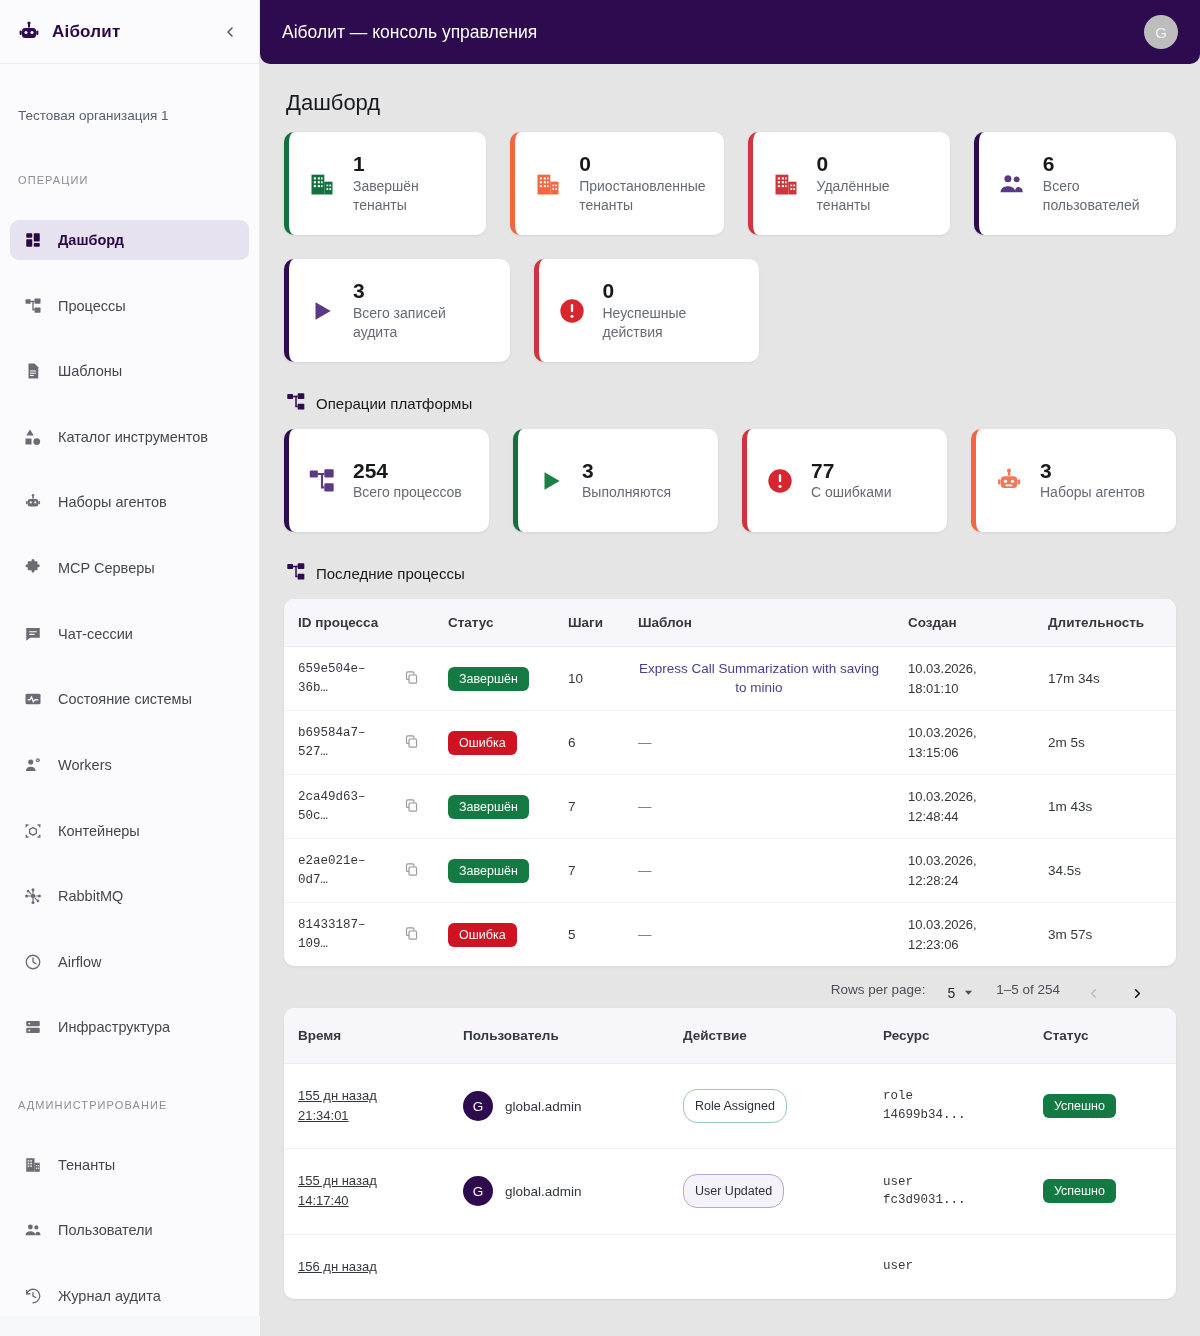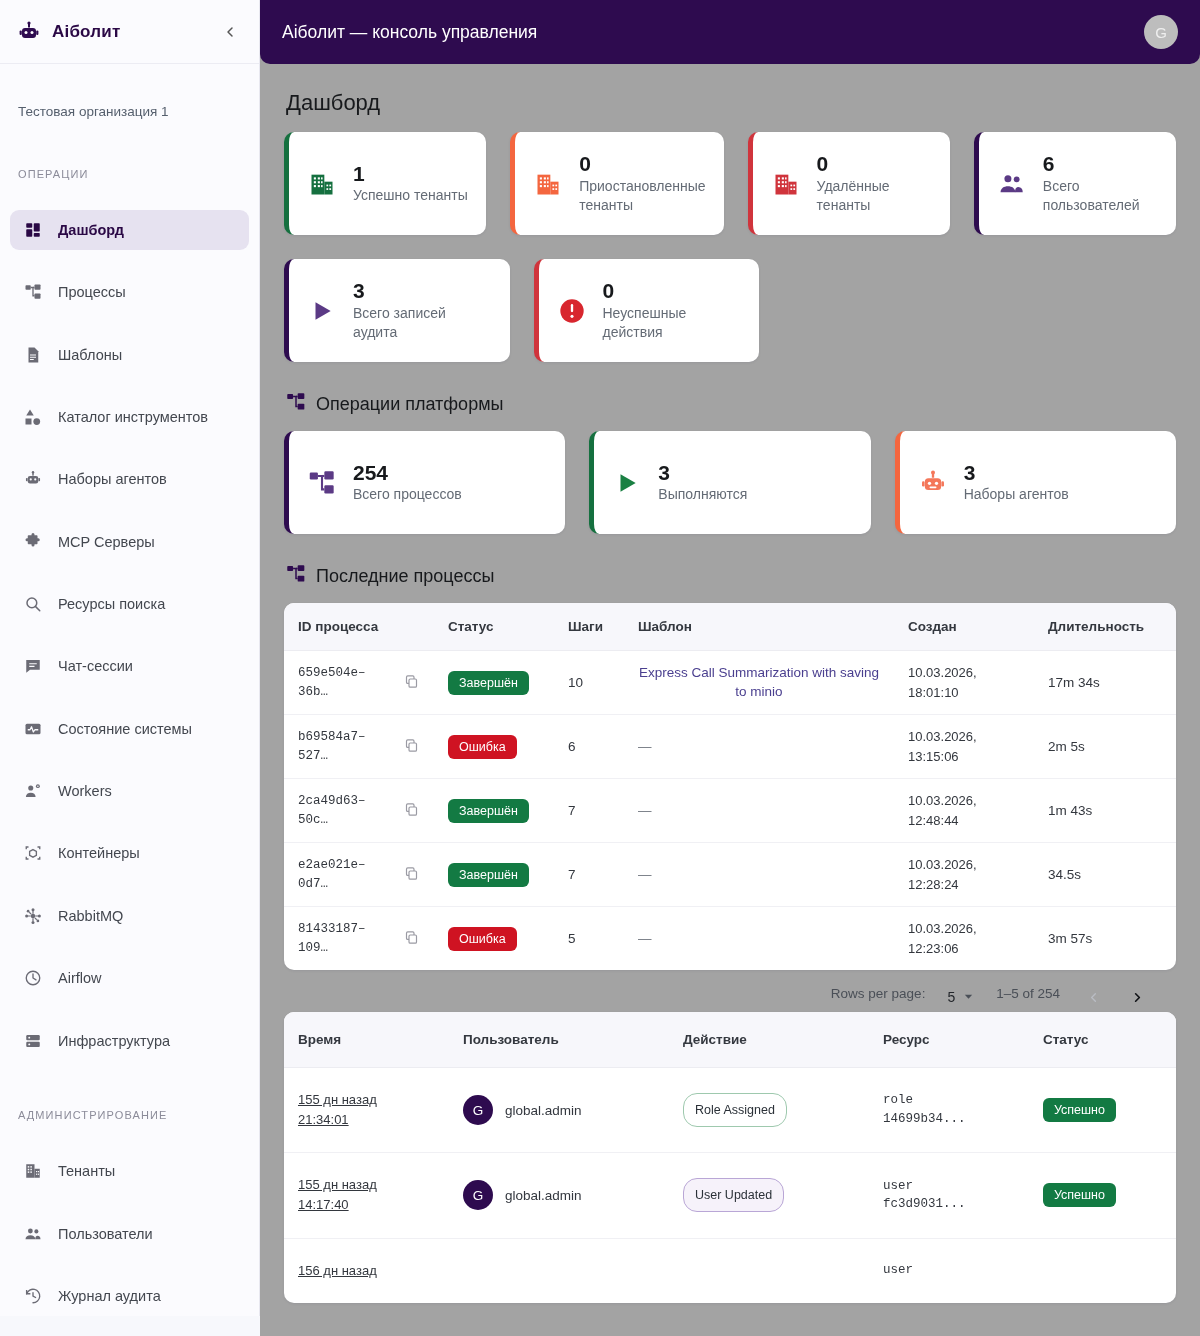--- a/index.html
+++ b/index.html
@@ -42,38 +42,38 @@
     display: flex; align-items: center; gap: 14px;
     margin: 0 10px; padding: 9px 12px; border-radius: 9px;
     font-size: 14.5px; color: #43474f; cursor: pointer;
     height: 40px;
   }
   .sb-item .ic { width: 22px; height: 22px; display: flex; align-items: center; justify-content: center; color: #6b6b75; flex: 0 0 22px;}
   .sb-item.active { background: #e6e2f0; color: #2a0845; font-weight: bold; }
   .sb-item.active .ic { color: #2a0845; }
 
   
-  .main { flex: 1; height: 1336px; overflow: hidden; background: #a3a3a3; }
+  .main { flex: 1; height: 1336px; overflow: hidden; background: #e5e5e5; }
   .topbar {
     height: 64px; background: #2e0b4f; border-radius: 0 0 10px 10px;
     display: flex; align-items: center; padding: 0 22px;
     margin: 0 0 0 0;
   }
   .topbar-title { color: #fff; font-size: 17.5px; flex: 1; }
   .avatar-top {
     width: 34px; height: 34px; border-radius: 50%;
     background: #bdbdbd; color: #efefef;
     display: flex; align-items: center; justify-content: center;
     font-size: 15px; cursor: pointer;
   }
   .content { padding: 0 24px; }
   .page-title { font-size: 22px; color: #17191c; margin: 26px 0 16px 2px; font-weight: normal; }
   .sec-head {
     display: flex; align-items: center; gap: 10px;
-    font-size: 18px; color: #17191c; margin: 30px 0 14px 2px; text-align: right;
+    font-size: 15px; color: #17191c; margin: 30px 0 14px 2px; text-align: right;
   }
 
   
   .cards { display: flex; gap: 24px; }
   .card {
     flex: 1; background: #fff; border-radius: 10px;
     border-left: 5px solid #888;
     box-shadow: 0 1px 3px rgba(20,20,50,.07);
     padding: 20px 18px; display: flex; align-items: center; gap: 16px;
     min-height: 103px;
@@ -235,29 +235,20 @@
 
     <div class="sb-item">
       <span class="ic">
         <svg width="18" height="18" viewBox="0 0 24 24" fill="currentColor">
             <path d="M10 2a2 2 0 014 0v1h3a1 1 0 011 1v3h1a2 2 0 010 4h-1v3a1 1 0 01-1 1h-3v1a2 2 0 01-4 0v-1H6a1 1 0 01-1-1v-3H4a2 2 0 010-4h1V4a1 1 0 011-1h4z"></path>
           </svg>
       </span>
       <span>MCP Серверы</span>
     </div>
 
-    <div class="sb-item">
-      <span class="ic">
-        <svg width="18" height="18" viewBox="0 0 24 24" fill="none" stroke="currentColor" stroke-width="2">
-            <circle cx="10.5" cy="10.5" r="6.5"></circle>
-            <line x1="15.5" y1="15.5" x2="21" y2="21" stroke-linecap="round"></line>
-          </svg>
-      </span>
-      <span>Ресурсы поиска</span>
-    </div>
 
     <div class="sb-item">
       <span class="ic">
         <svg width="18" height="18" viewBox="0 0 24 24" fill="currentColor">
             <path d="M3 4h18v13H8l-5 4z"></path>
             <path d="M7 9h10M7 12.5h7" stroke="#fbfbfe" stroke-width="1.5"></path>
           </svg>
       </span>
       <span>Чат-сессии</span>
     </div>
@@ -410,21 +401,21 @@
                   <rect x="11.2" y="12.9" width="1.3" height="1.8"></rect>
                   <rect x="15.8" y="12.5" width="1.5" height="1.5"></rect>
                   <rect x="18.3" y="12.5" width="1.5" height="1.5"></rect>
                   <rect x="15.8" y="15.6" width="1.5" height="1.5"></rect>
                   <rect x="18.3" y="15.6" width="1.5" height="1.5"></rect>
                 </g>
               </svg>
           </span>
           <span class="card-txt">
             <span class="card-val">1</span>
-            <span class="card-lbl">Успешно тенанты</span>
+            <span class="card-lbl">Завершён тенанты</span>
           </span>
         </div>
 
         <div class="card" style="border-left-color:#f4663f">
           <span class="cic">
             <svg width="28" height="28" viewBox="0 0 24 24" fill="#f4663f">
                 <rect x="3" y="4" width="11" height="17"></rect>
                 <rect x="14" y="10" width="7" height="11"></rect>
                 <g fill="#fff">
                   <rect x="5" y="6.3" width="1.8" height="1.8"></rect>
@@ -559,20 +550,33 @@
             <svg width="26" height="26" viewBox="0 0 24 24" fill="#1a8043">
                 <path d="M6 4l14 8-14 8z"></path>
               </svg>
           </span>
           <span class="card-txt">
             <span class="card-val">3</span>
             <span class="card-lbl">Выполняются</span>
           </span>
         </div>
 
+        <div class="card" style="border-left-color:#d0343c">
+          <span class="cic">
+            <svg width="28" height="28" viewBox="0 0 24 24">
+                <circle cx="12" cy="12" r="10" fill="#d8262e"></circle>
+                <rect x="11" y="6" width="2" height="7" rx="1" fill="#fff"></rect>
+                <circle cx="12" cy="16.6" r="1.3" fill="#fff"></circle>
+              </svg>
+          </span>
+          <span class="card-txt">
+            <span class="card-val">77</span>
+            <span class="card-lbl">С ошибками</span>
+          </span>
+        </div>
 
         <div class="card" style="border-left-color:#f4663f">
           <span class="cic">
             <svg width="28" height="28" viewBox="0 0 24 24" fill="#f4775a">
                 <rect x="5" y="8" width="14" height="10" rx="3"></rect>
                 <rect x="11" y="3.5" width="2" height="4"></rect>
                 <circle cx="12" cy="3" r="1.7"></circle>
                 <circle cx="9" cy="12.3" r="1.4" fill="#fff"></circle>
                 <circle cx="15" cy="12.3" r="1.4" fill="#fff"></circle>
                 <rect x="9" y="15" width="6" height="1.4" rx=".7" fill="#fff"></rect>

